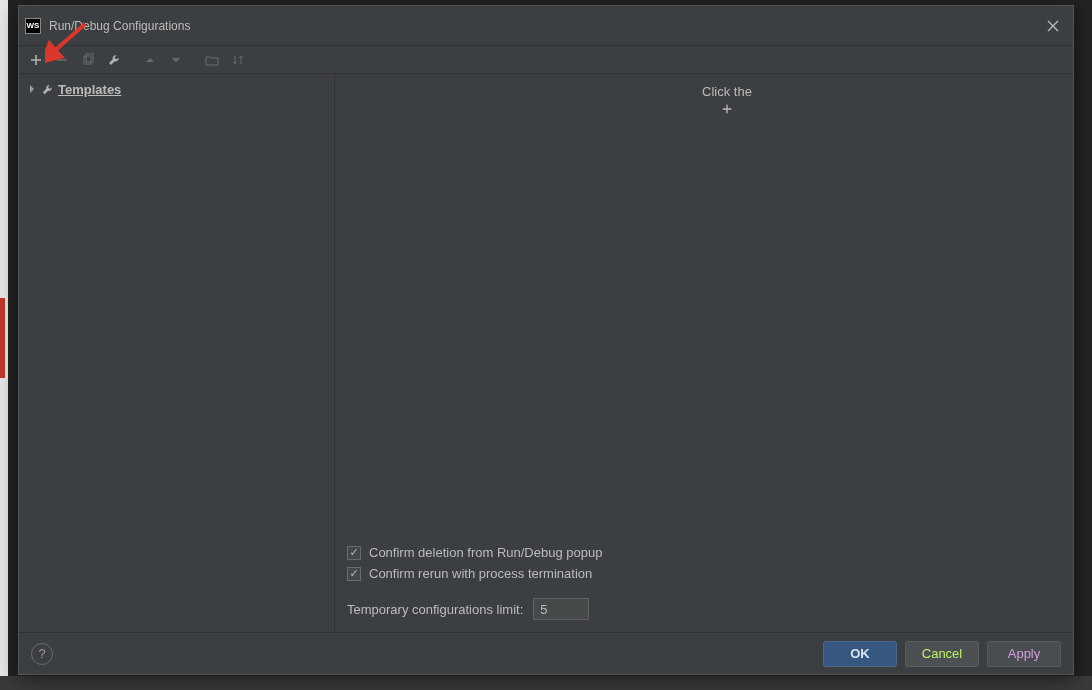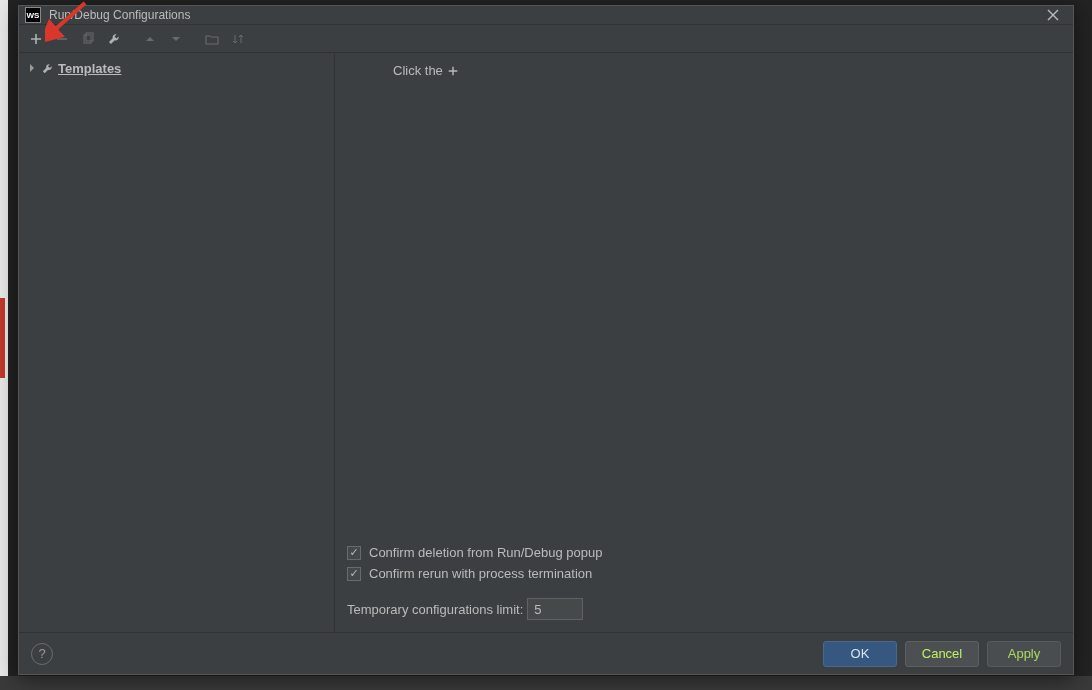--- a/index.html
+++ b/index.html
@@ -41,21 +41,21 @@
     position: absolute;
     left: 18px; top: 5px;
     width: 1056px; height: 670px;
     background: #3c3f41;
     border: 1px solid #555;
     display: flex;
     flex-direction: column;
     box-shadow: 0 4px 20px rgba(0,0,0,0.5);
   }
   .titlebar {
-    height: 19px;
+    height: 40px;
     display: flex;
     align-items: center;
     padding: 0 6px;
     border-bottom: 1px solid #323232;
     background: #3c3f41;
   }
   .app-icon {
     width: 16px; height: 16px;
     background: #000;
     border: 1px solid #888;
@@ -121,21 +121,21 @@
   .tree-item .label { font-weight: bold; text-decoration: underline; }
   .main {
     flex:1;
     display:flex;
     flex-direction:column;
     padding: 4px 8px 8px 8px;
   }
   .hint {
     padding: 6px 4px 0 50px;
     color:#bbbbbb;
-    display:flex; align-items:center; gap:4px;
+    display:flex; align-items:center; gap:4px;flex-direction:column;
   }
   .hint-plus {
     display:inline-flex; align-items:center; justify-content:center;
     color:#bbbbbb;
   }
   .spacer { flex:1; }
   .section-header {
     display:flex; align-items:center; gap:6px;
     color:#bbbbbb;
     padding: 4px 0;
@@ -153,21 +153,21 @@
     width:14px; height:14px;
     border:1px solid #6a6a6a;
     background:#43494a;
     display:flex; align-items:center; justify-content:center;
     cursor:pointer;
   }
   .checkbox.checked::after{
     content:"✓"; color:#bbbbbb; font-size:11px; line-height:1;
   }
   .limit-row {
-    display:flex; align-items:center; gap:4px;
+    display:flex; align-items:center; gap:10px;
     padding: 14px 4px 4px 4px;
   }
   .limit-input {
     width: 56px; height:22px;
     background:#45494a;
     border:1px solid #616161;
     color:#bbbbbb;
     padding: 0 6px;
     font-size:13px;
   }
@@ -196,23 +196,24 @@
     display:flex; align-items:center; justify-content:center;
     cursor:pointer;
     border-radius:3px;
     font-size:13px;
     padding: 0 12px;
   }
   .btn.primary {
     background:#365880;
     border-color:#4a688c;
     color:#d9e3ee;
+    font-weight:bold;
   }
   .btn.disabled {
-    color:#bef264; cursor:default; opacity:0.85;
+    color:#f0abfc; cursor:default; opacity:0.85;
   }
 </style>
 </head>
 <body>
 
 <div class="backdrop"></div>
 <div class="bg-light-strip"></div>
 <div class="bg-red-strip"></div>
 <div class="bg-bottom">
   <span></span>

